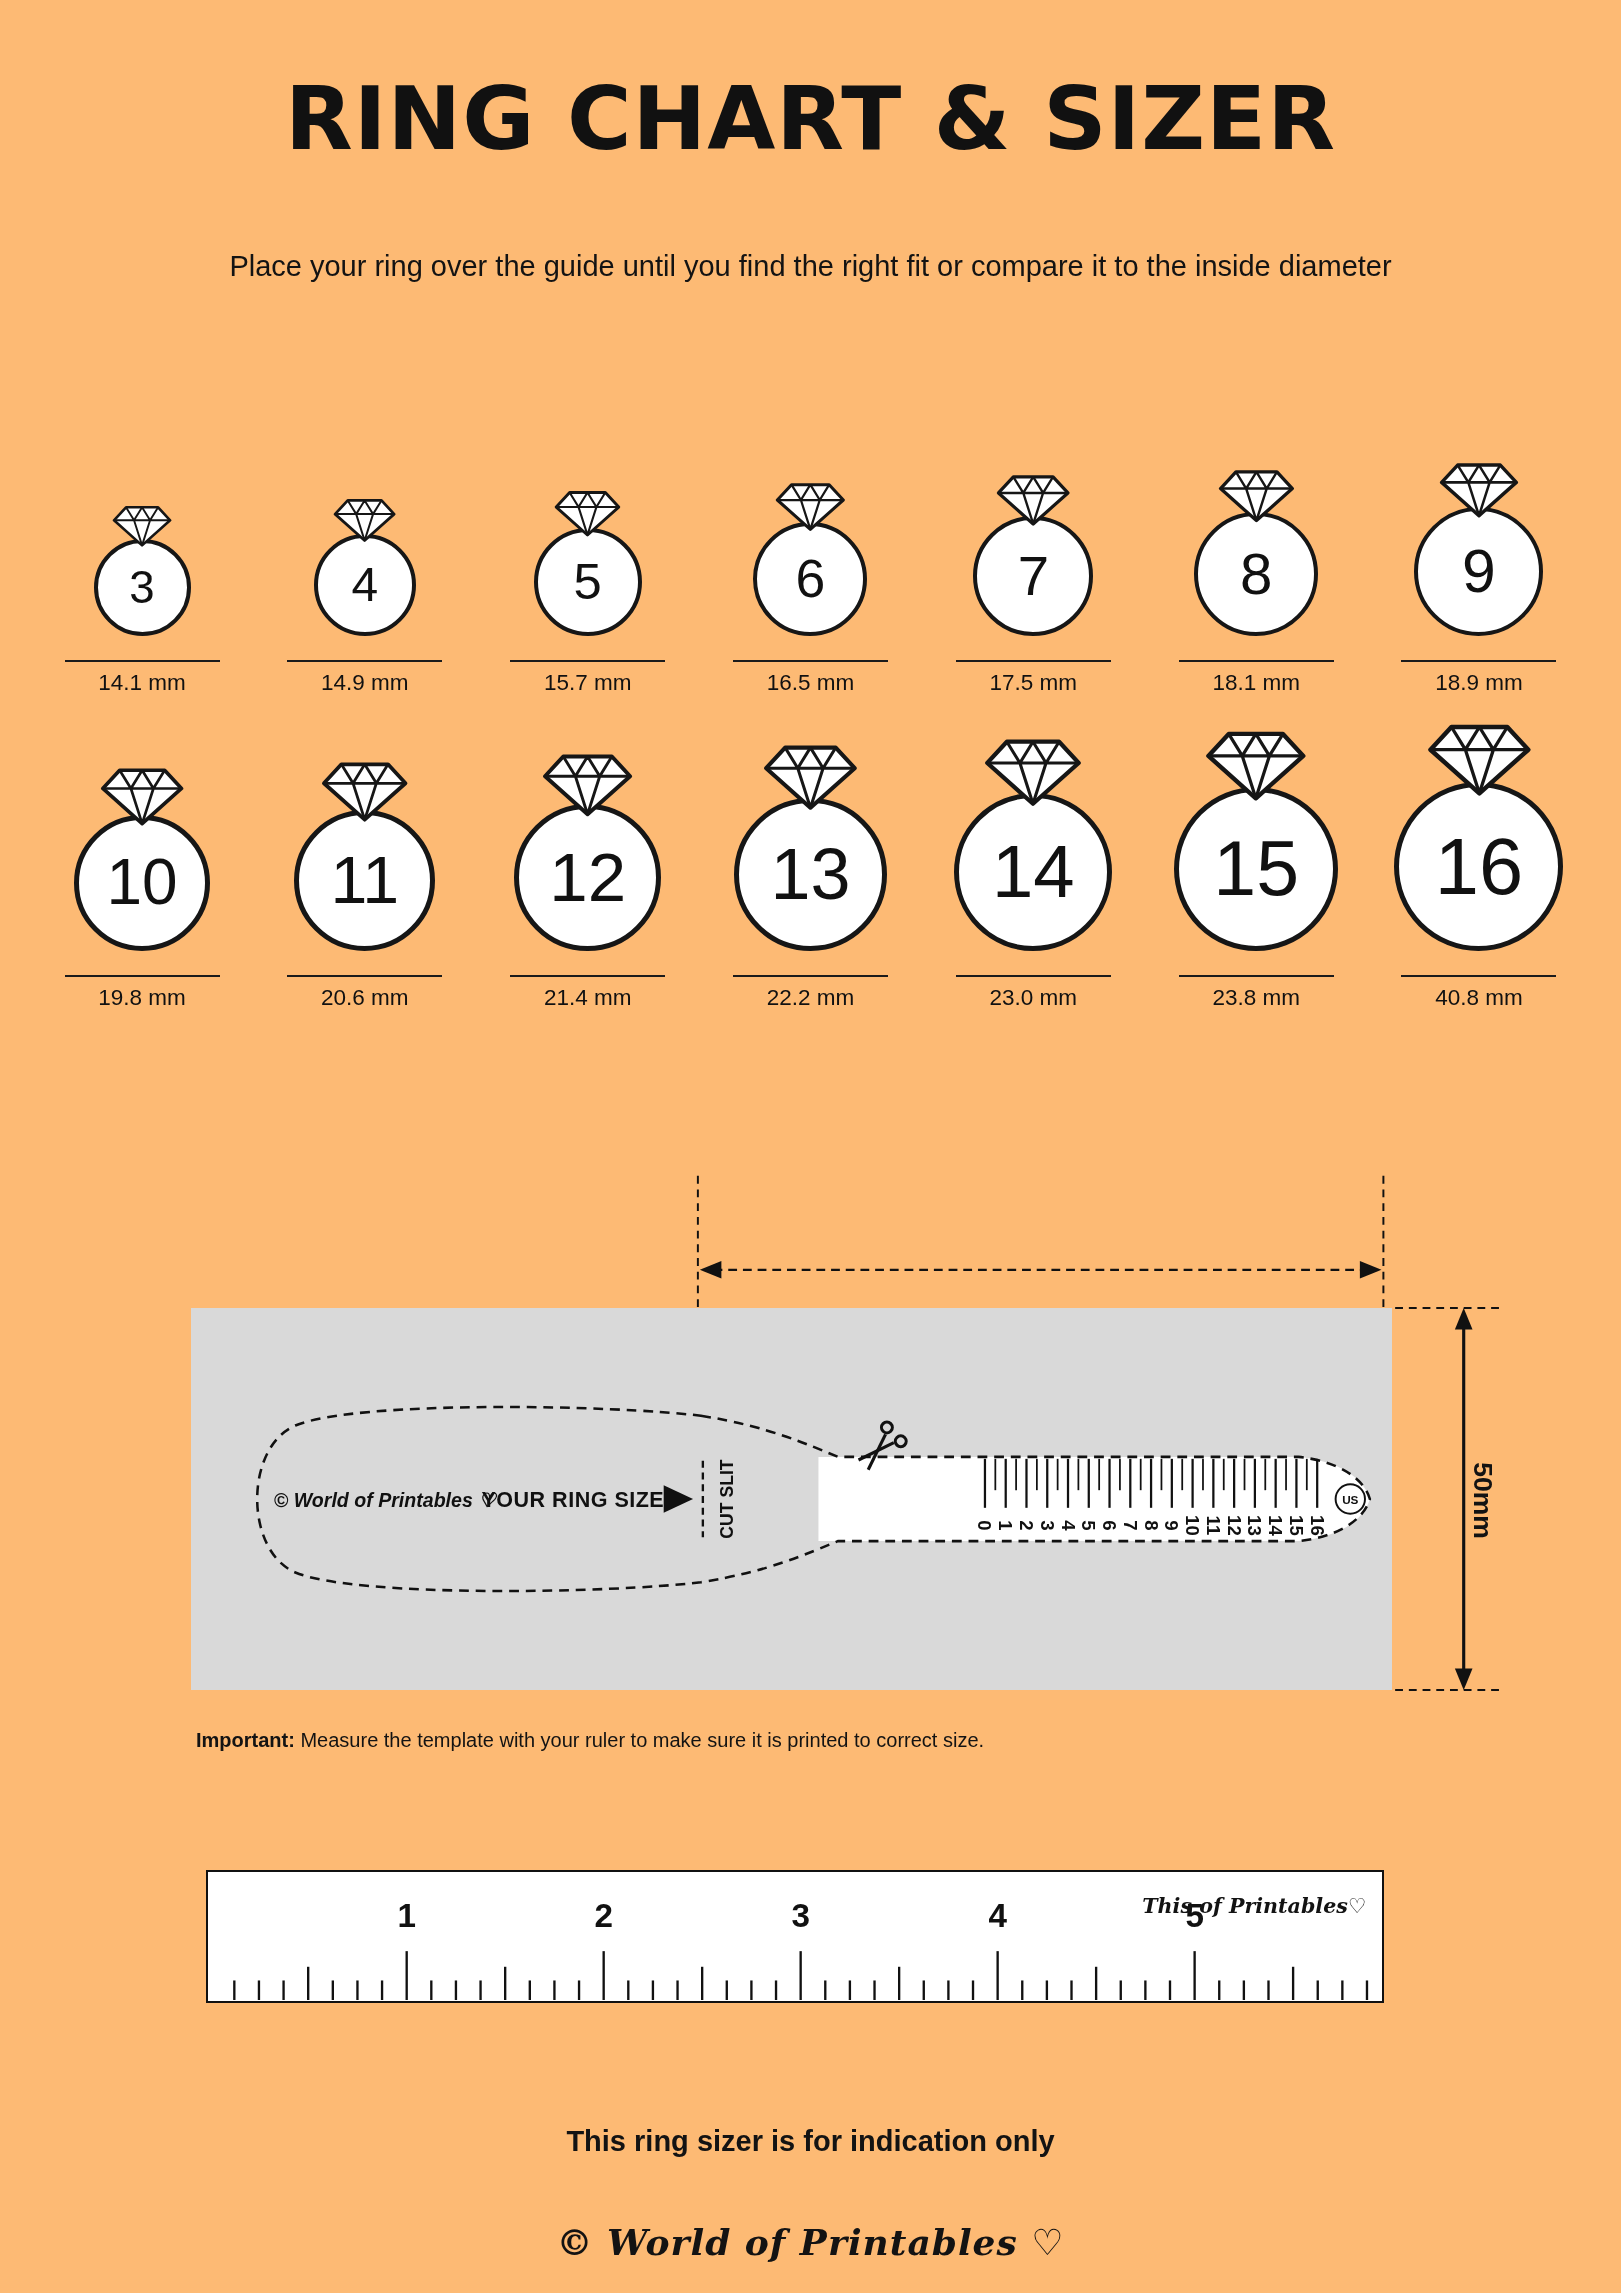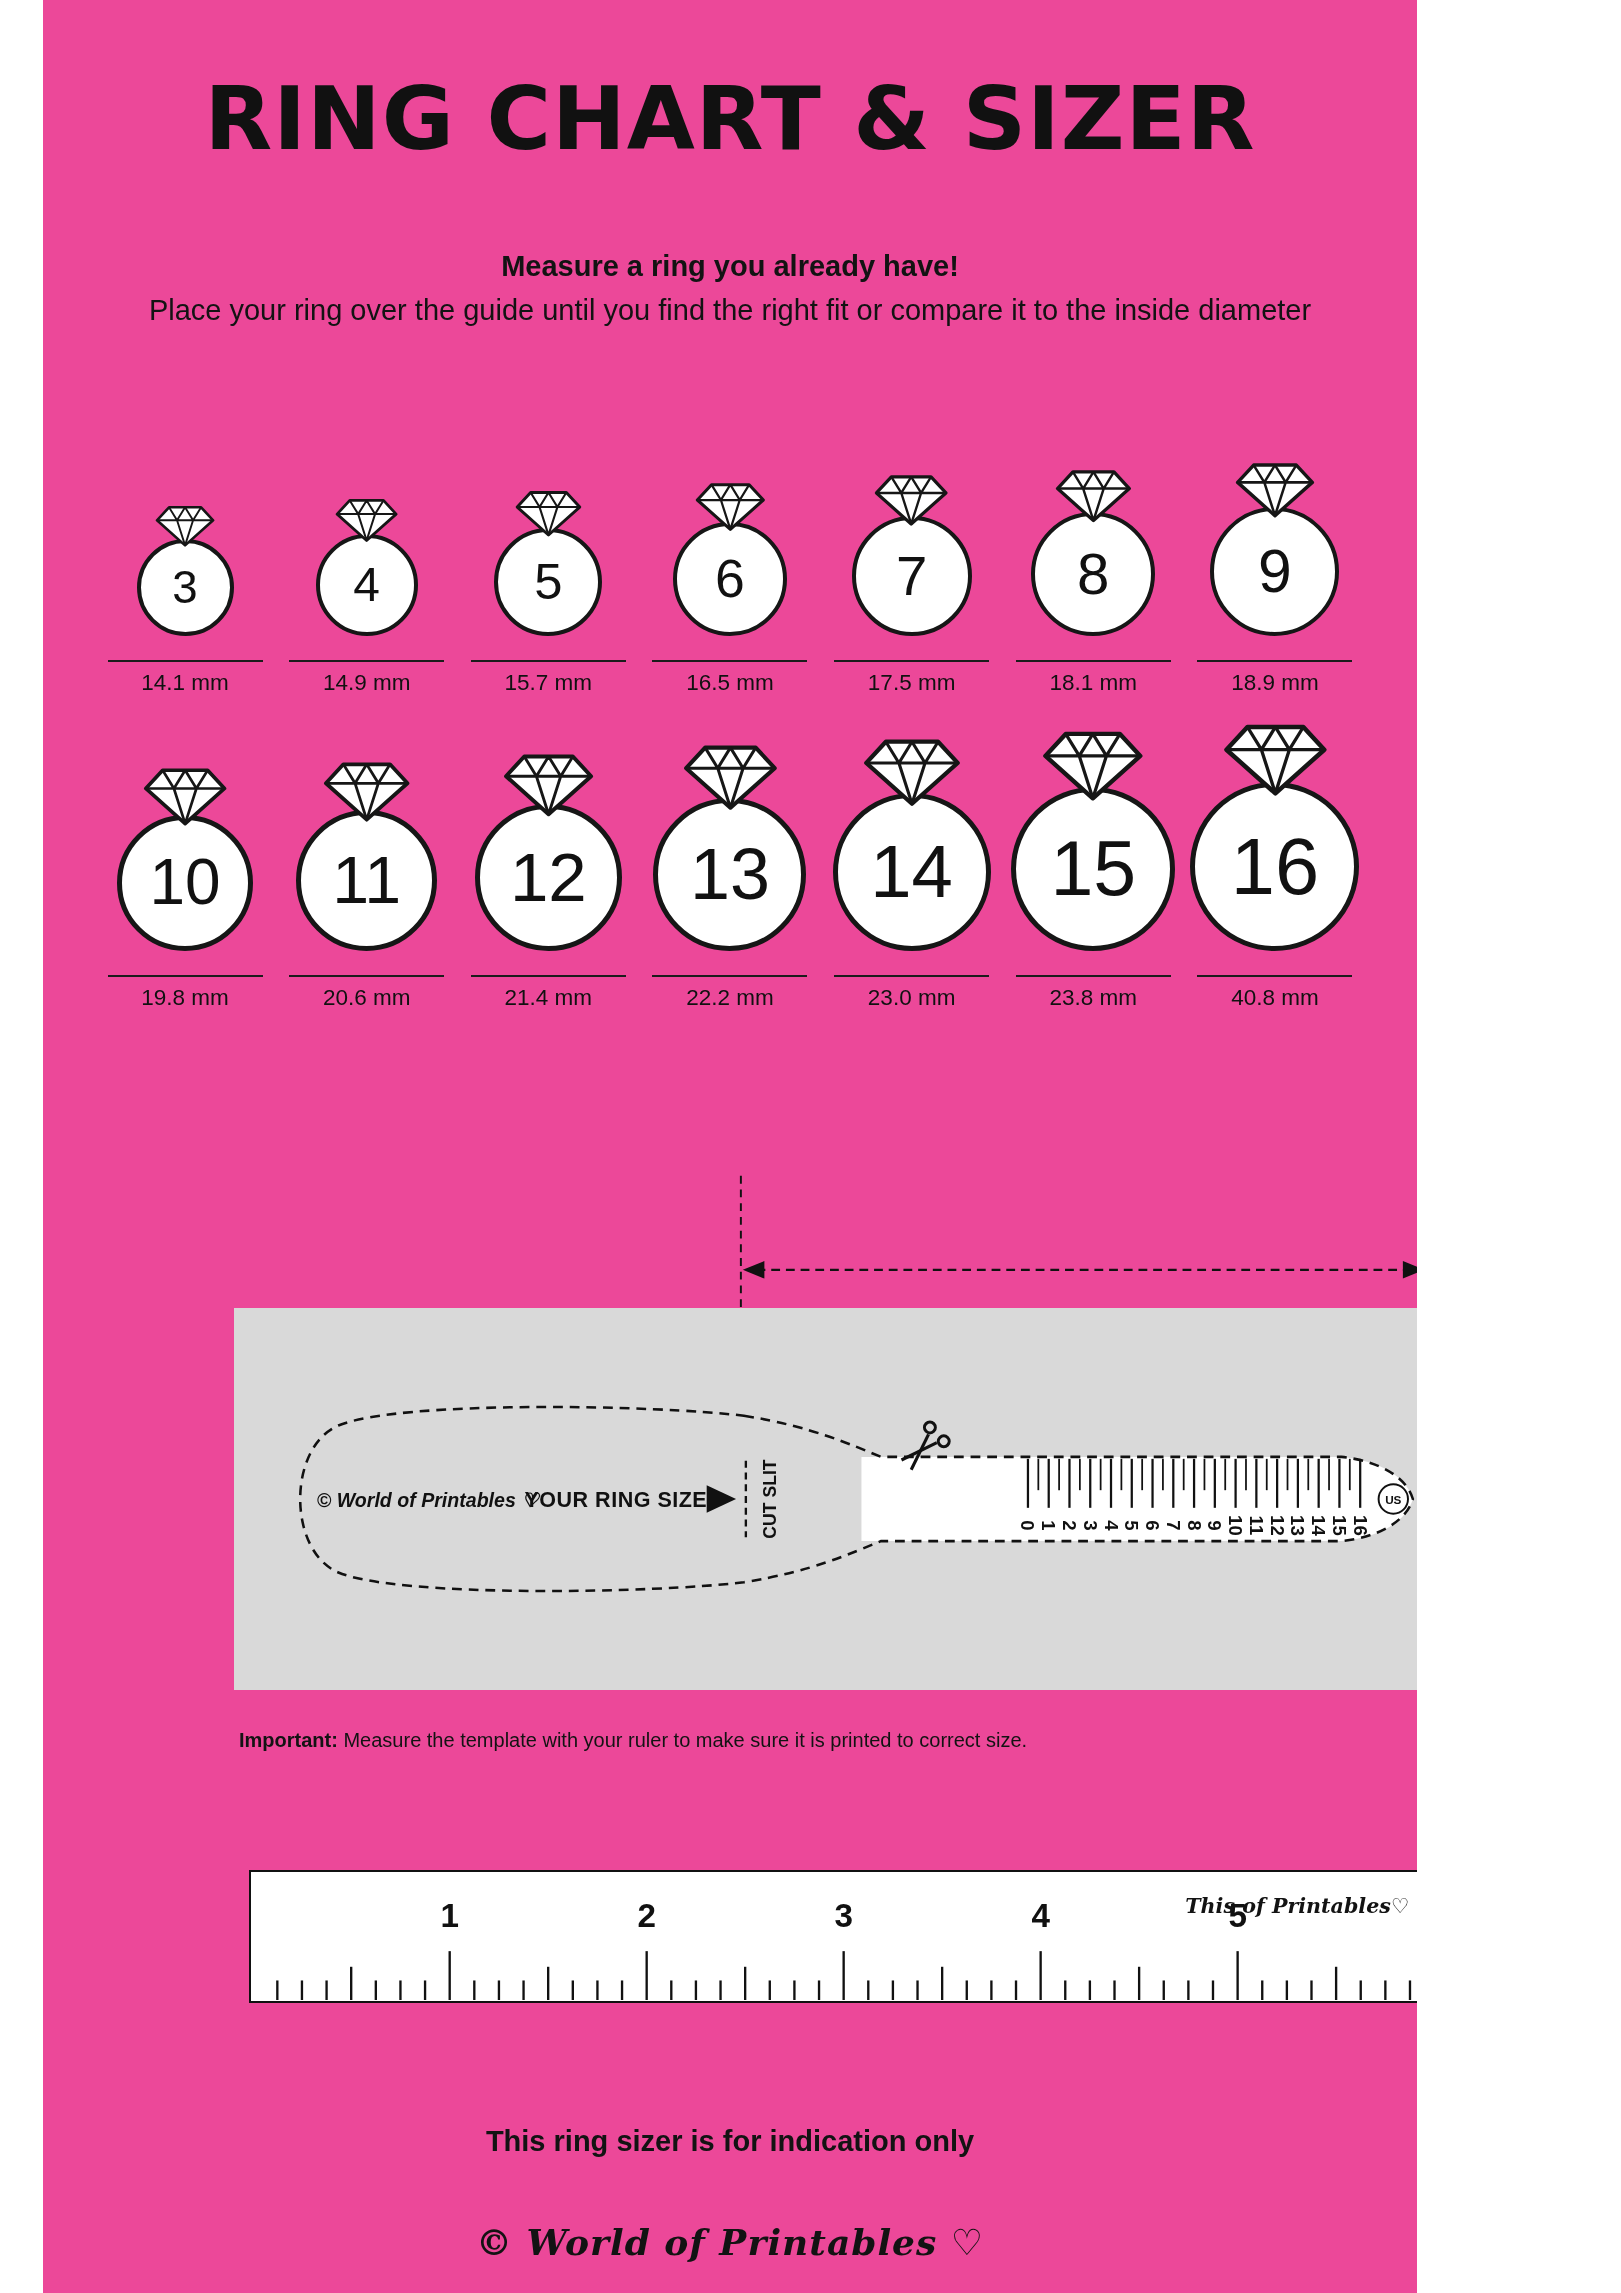--- a/index.html
+++ b/index.html
@@ -1,17 +1,17 @@
 <!DOCTYPE html>
 <html><head>
 <meta charset="utf-8">
 <style>
   html,body{margin:0;padding:0;background:#fff;}
-  #page{position:relative;width:1374px;height:2294px;background:#ec4899;overflow:hidden;
-        font-family:"Liberation Sans",sans-serif;color:#131313;margin-left:43px;}
+  #page{position:relative;width:1621px;height:2294px;background:#fdba74;overflow:hidden;
+        font-family:"Liberation Sans",sans-serif;color:#131313;}
 
   
   .title{position:absolute;top:71px;left:0;right:0;text-align:center;
          font-size:88px;font-weight:700;letter-spacing:1px;line-height:1.1;
          font-family:"DejaVu Sans","Liberation Sans",sans-serif;color:#111;}
   .intro{position:absolute;top:245px;left:0;right:0;text-align:center;line-height:1.5;}
   .intro-bold{font-size:29px;font-weight:700;}
   .intro-text{font-size:29px;font-weight:400;}
 
   
@@ -72,21 +72,20 @@
       <g id="dia">
         <path d="M14 2 L46 2 L58 15 L30 40 L2 15 Z" fill="#ffffff" stroke="#161616" stroke-width="2.6" stroke-linejoin="round"></path>
         <path d="M2 15 H58 M14 2 L22 15 M30 2 L22 15 M30 2 L38 15 M46 2 L38 15 M22 15 L30 40 M38 15 L30 40" fill="none" stroke="#161616" stroke-width="1.9"></path>
       </g>
     </defs>
   </svg>
 
   <div class="title">RING CHART &amp; SIZER</div>
 
   <div class="intro">
-    <div class="intro-bold">Measure a ring you already have!</div>
     <div class="intro-text">Place your ring over the guide until you find the right fit or compare it to the inside diameter</div>
   </div>
 
   <div class="ring-row row1">
     <div class="ring-col" style="--d:97px">
       <div class="ring-graphic">
         <svg class="diamond" viewBox="0 0 60 42">
             <use href="#dia"></use>
           </svg>
         <div class="ring-circle">

